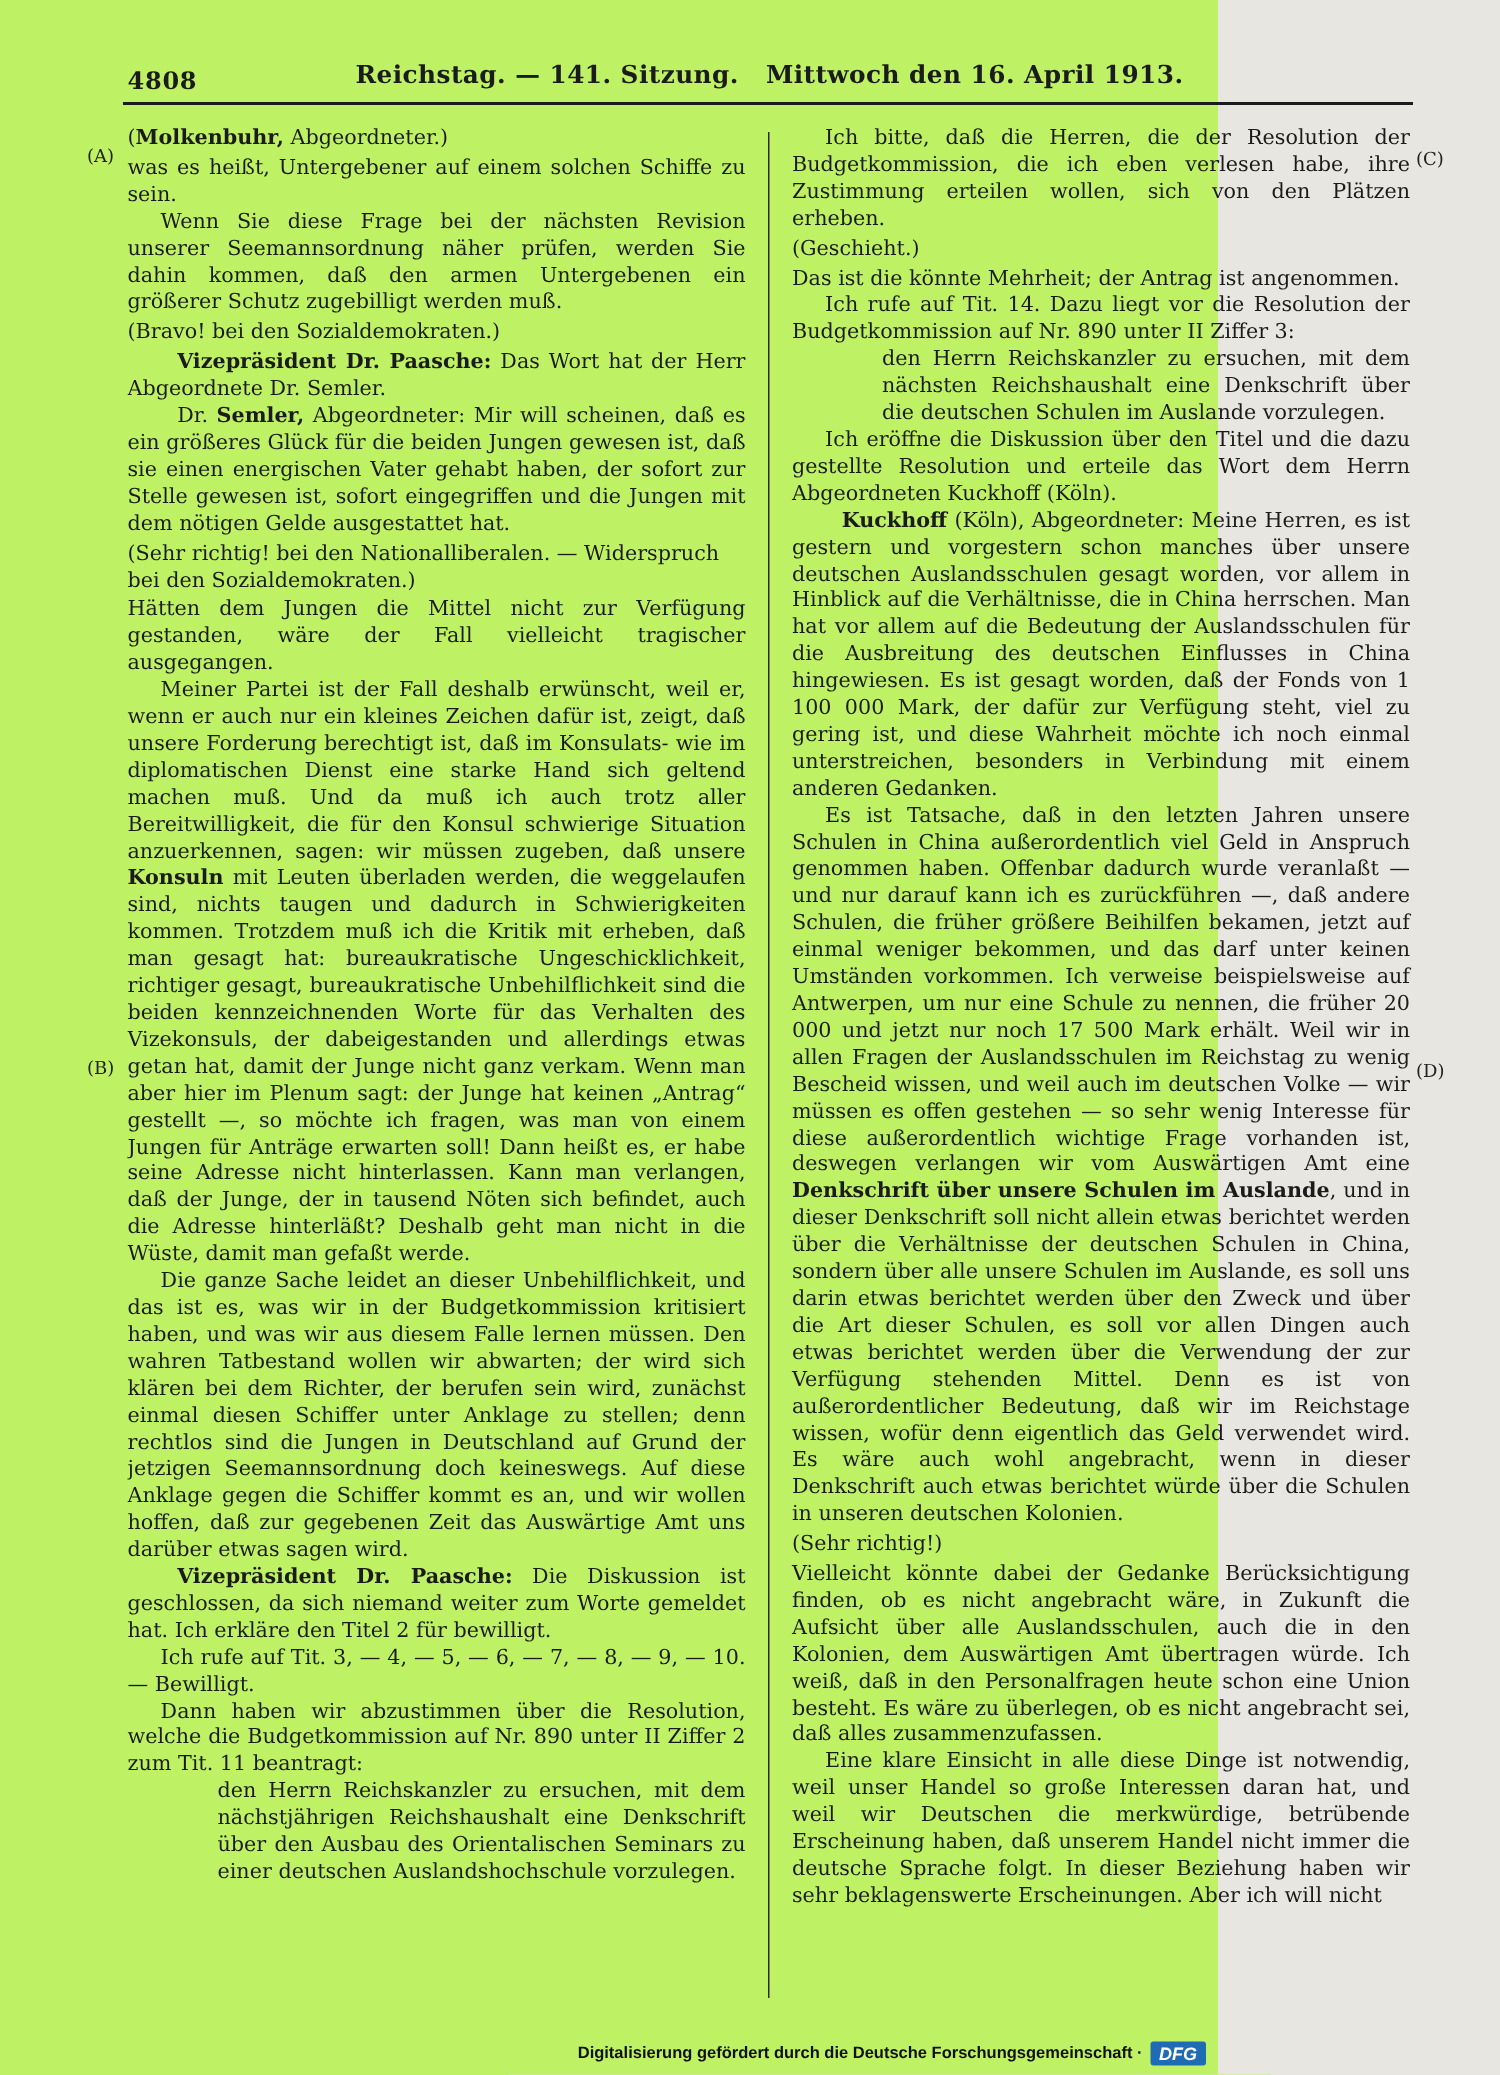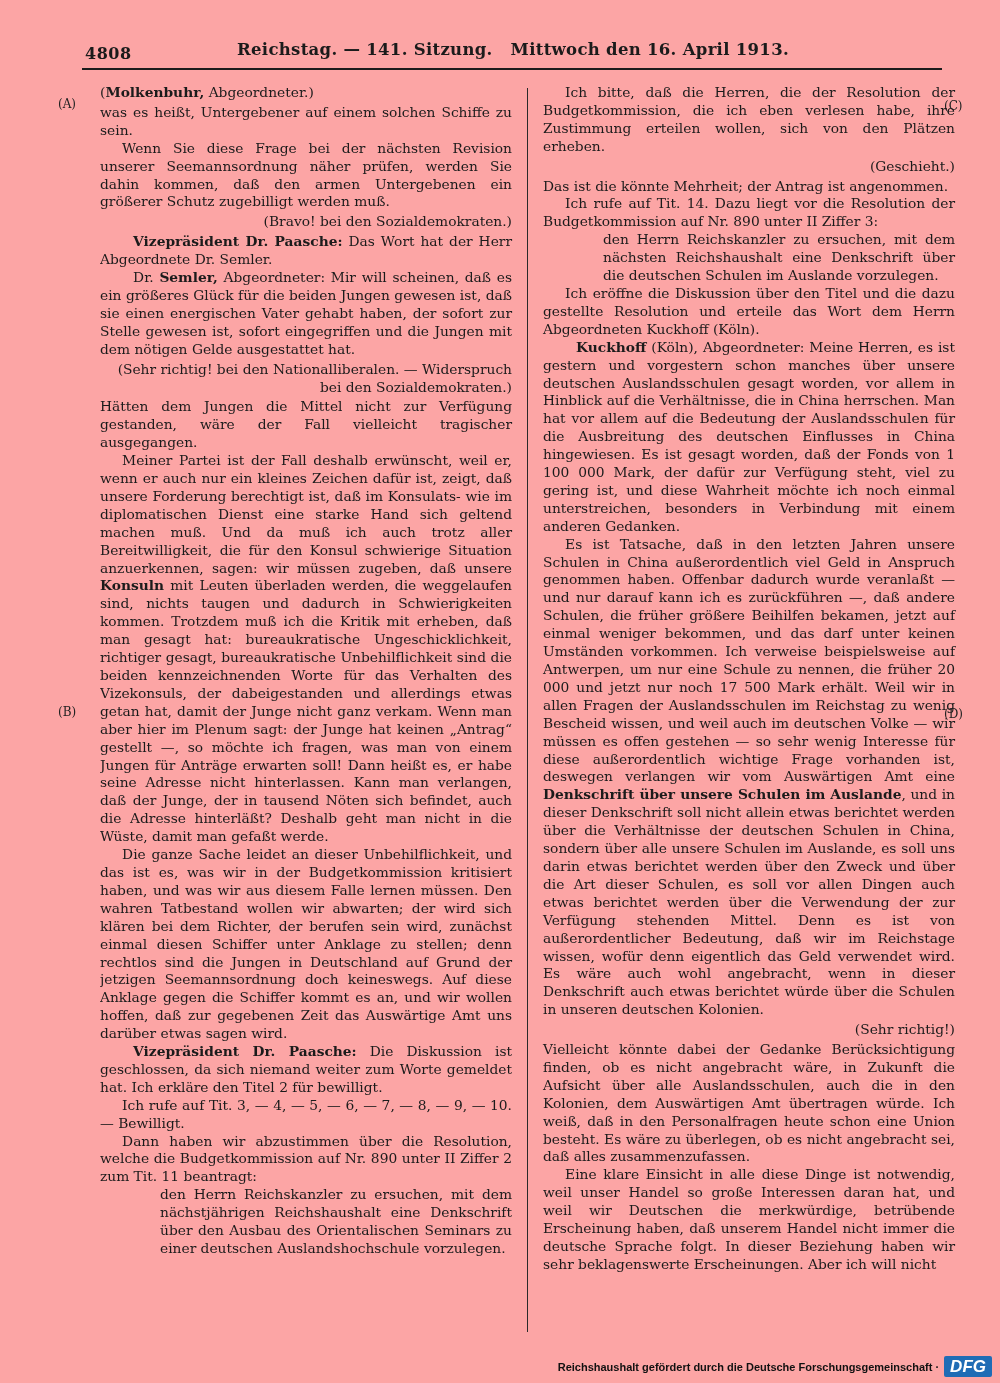--- a/index.html
+++ b/index.html
@@ -2,22 +2,22 @@
 <html lang="de"><head>
 <meta charset="utf-8">
 <style>
   html,body{margin:0;padding:0;}
   body{
     width:1000px;height:1383px;overflow:hidden;
     background:#e8e6e0;
     font-family:"DejaVu Serif", serif;
   }
   .page{
-    position:relative;width:1000px;height:1383px;
-    background:#fca5a5;
+    position:relative;width:812px;height:1383px;
+    background:#bef264;
     color:#1b1b1b;
   }
   .page-number{
     position:absolute;left:85px;top:44px;
     font-size:16px;font-weight:bold;letter-spacing:0.5px;
   }
   .header{
     position:absolute;left:85px;top:40px;width:856px;
     text-align:center;font-size:16.5px;font-weight:bold;
     letter-spacing:0.3px;white-space:nowrap;
@@ -29,50 +29,50 @@
   }
   .mark{
     position:absolute;font-size:12px;color:#222;
     font-family:"DejaVu Serif", serif;
   }
   .mark-a{left:58px;top:97px;}
   .mark-b{left:58px;top:705px;}
   .mark-c{left:944px;top:99px;}
   .mark-d{left:944px;top:707px;}
   .columns{
-    position:absolute;left:100px;top:84px;width:856px;height:1248px;
+    position:absolute;left:85px;top:84px;width:856px;height:1248px;
     display:flex;overflow:hidden;
   }
   .col{
     width:412px;
     font-size:13.8px;line-height:17.9px;
     text-align:justify;
     hyphens:auto;
   }
   .divider{
     width:1px;background:#2a2a2a;margin:4px 15px 0 15px;
   }
   .para{margin:0;}
   .para.p{text-indent:1.6em;}
   .para.pn{text-indent:0;}
   .para.note{text-indent:0;margin-bottom:2px;}
-  .para.c{text-align:right;text-indent:0;margin:2px 0;}
+  .para.c{text-align:left;text-indent:0;margin:2px 0;}
   .para.sp{text-indent:2.4em;}
   .para.q{margin-left:60px;text-indent:0;}
   .para b{font-weight:bold;}
   .footer{
     position:absolute;right:8px;bottom:6px;
     display:flex;align-items:center;gap:5px;
     font-family:"Liberation Sans", sans-serif;
     font-size:11px;font-weight:bold;color:#111;
   }
   .dfg{
     display:inline-block;background:#1f6cb5;color:#fff;
     font-family:"Liberation Sans", sans-serif;
-    font-size:17px;font-weight:bold;font-style:italic;
+    font-size:12px;font-weight:bold;font-style:italic;
     padding:2px 6px;border-radius:2px;line-height:1;
   }
 </style>
 </head>
 <body>
 
 <div class="page">
 
   <div class="page-number">4808</div>
 
@@ -113,17 +113,17 @@
         <p class="para p">Ich eröffne die Diskussion über den Titel und die dazu gestellte Resolution und erteile das Wort dem Herrn Abgeordneten Kuckhoff (Köln).</p>
         <p class="para sp"><b>Kuckhoff</b> (Köln), Abgeordneter: Meine Herren, es ist gestern und vorgestern schon manches über unsere deutschen Auslandsschulen gesagt worden, vor allem in Hinblick auf die Verhältnisse, die in China herrschen. Man hat vor allem auf die Bedeutung der Auslandsschulen für die Ausbreitung des deutschen Einflusses in China hingewiesen. Es ist gesagt worden, daß der Fonds von 1 100 000 Mark, der dafür zur Verfügung steht, viel zu gering ist, und diese Wahrheit möchte ich noch einmal unterstreichen, besonders in Verbindung mit einem anderen Gedanken.</p>
         <p class="para p">Es ist Tatsache, daß in den letzten Jahren unsere Schulen in China außerordentlich viel Geld in Anspruch genommen haben. Offenbar dadurch wurde veranlaßt — und nur darauf kann ich es zurückführen —, daß andere Schulen, die früher größere Beihilfen bekamen, jetzt auf einmal weniger bekommen, und das darf unter keinen Umständen vorkommen. Ich verweise beispielsweise auf Antwerpen, um nur eine Schule zu nennen, die früher 20 000 und jetzt nur noch 17 500 Mark erhält. Weil wir in allen Fragen der Auslandsschulen im Reichstag zu wenig Bescheid wissen, und weil auch im deutschen Volke — wir müssen es offen gestehen — so sehr wenig Interesse für diese außerordentlich wichtige Frage vorhanden ist, deswegen verlangen wir vom Auswärtigen Amt eine <b>Denkschrift über unsere Schulen im Auslande</b>, und in dieser Denkschrift soll nicht allein etwas berichtet werden über die Verhältnisse der deutschen Schulen in China, sondern über alle unsere Schulen im Auslande, es soll uns darin etwas berichtet werden über den Zweck und über die Art dieser Schulen, es soll vor allen Dingen auch etwas berichtet werden über die Verwendung der zur Verfügung stehenden Mittel. Denn es ist von außerordentlicher Bedeutung, daß wir im Reichstage wissen, wofür denn eigentlich das Geld verwendet wird. Es wäre auch wohl angebracht, wenn in dieser Denkschrift auch etwas berichtet würde über die Schulen in unseren deutschen Kolonien.</p>
         <p class="para c">(Sehr richtig!)</p>
         <p class="para pn">Vielleicht könnte dabei der Gedanke Berücksichtigung finden, ob es nicht angebracht wäre, in Zukunft die Aufsicht über alle Auslandsschulen, auch die in den Kolonien, dem Auswärtigen Amt übertragen würde. Ich weiß, daß in den Personalfragen heute schon eine Union besteht. Es wäre zu überlegen, ob es nicht angebracht sei, daß alles zusammenzufassen.</p>
         <p class="para p">Eine klare Einsicht in alle diese Dinge ist notwendig, weil unser Handel so große Interessen daran hat, und weil wir Deutschen die merkwürdige, betrübende Erscheinung haben, daß unserem Handel nicht immer die deutsche Sprache folgt. In dieser Beziehung haben wir sehr beklagenswerte Erscheinungen. Aber ich will nicht</p>
       </div>
   </div>
 
   <div class="footer">
-    <span>Reichshaushalt gefördert durch die Deutsche Forschungsgemeinschaft ·</span>
+    <span>Digitalisierung gefördert durch die Deutsche Forschungsgemeinschaft ·</span>
     <span class="dfg">DFG</span>
   </div>
 
 </div>
 
 </body></html>

